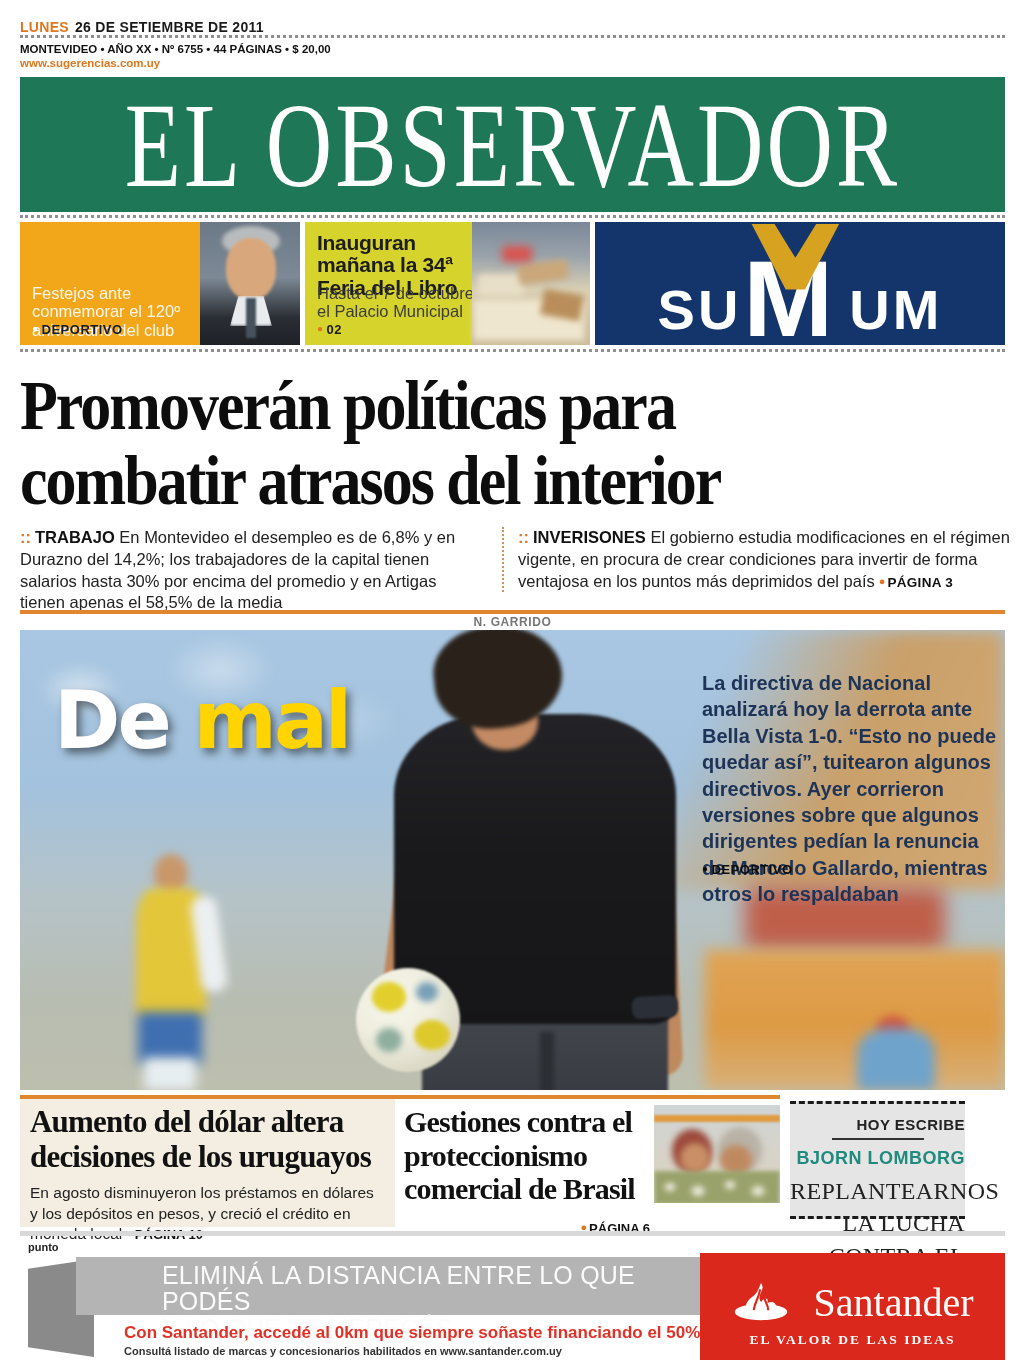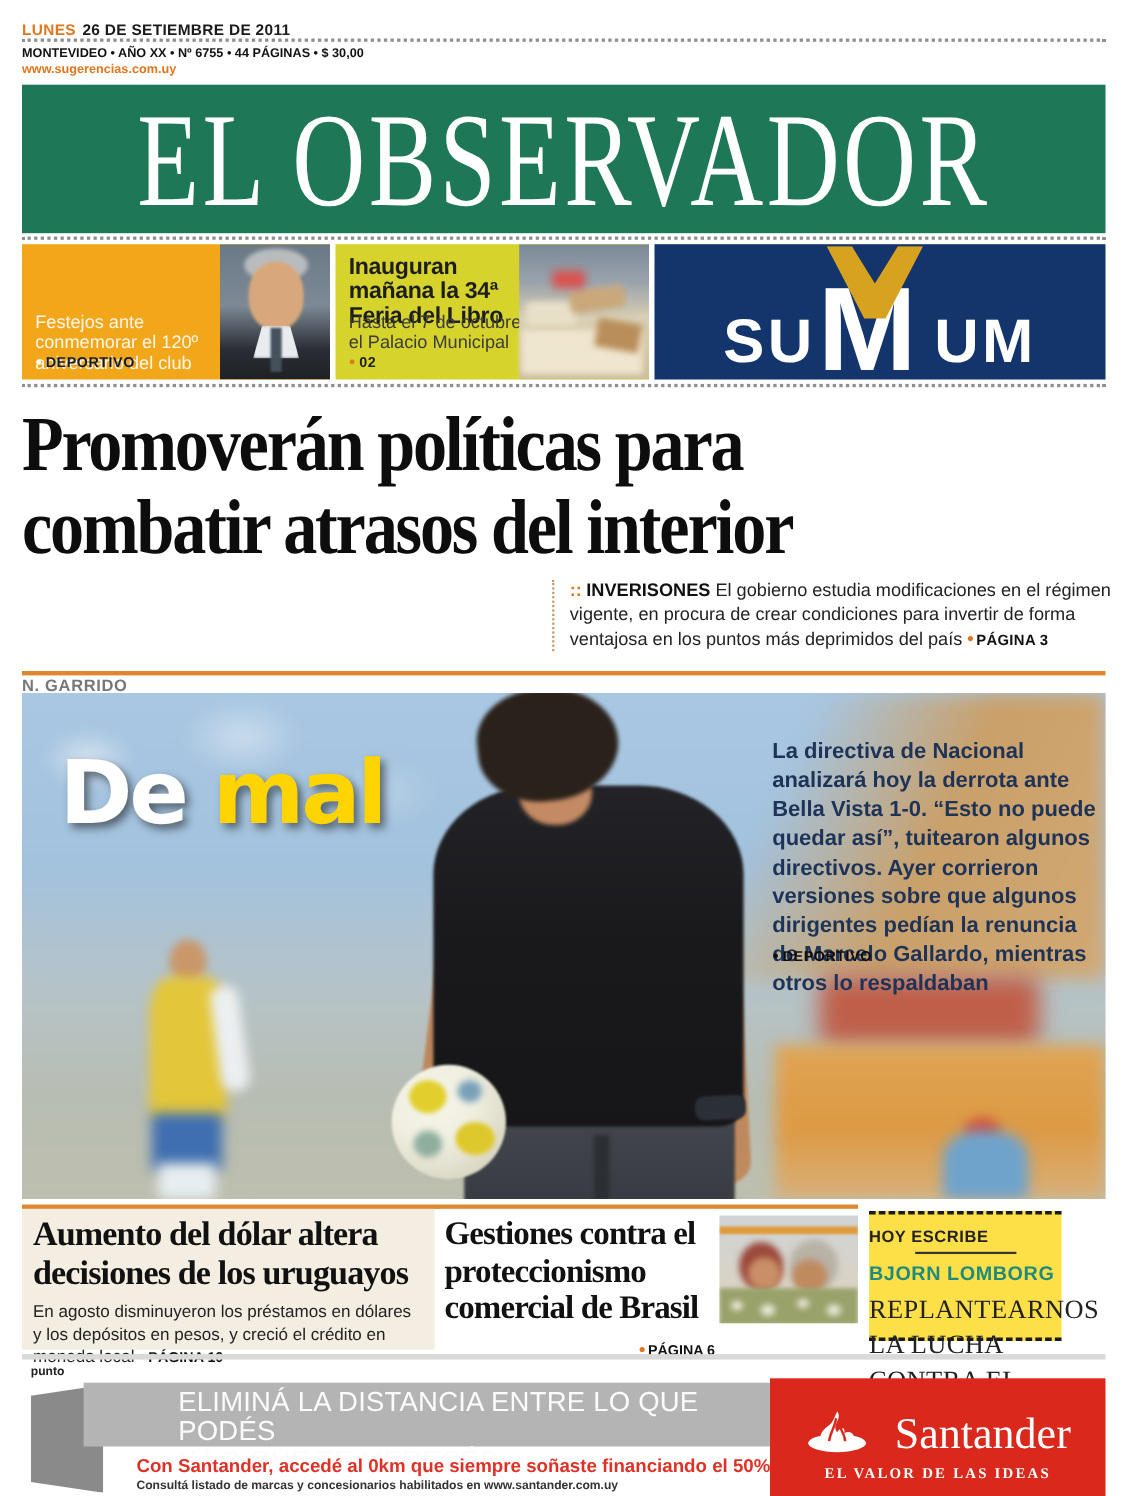--- a/index.html
+++ b/index.html
@@ -60,21 +60,21 @@
             transform:scaleY(1.14);transform-origin:top left;}
   
   .lead{top:512px;font-size:16.5px;line-height:1.32;color:#222;font-weight:500;}
   .lead-l{left:20px;width:460px;}
   .lead-r{left:502px;width:500px;padding-left:14px;border-left:2px dotted #c9955c;}
   .lead-marker{color:#e0771f;font-weight:800;margin-right:4px;}
   .lead-tag{font-weight:800;color:#111;}
   .lead-page{font-weight:800;color:#111;font-size:13.5px;letter-spacing:.3px;}
   .o-bullet{color:#e0771f;font-size:11px;vertical-align:2px;margin:0 2px 0 4px;}
   .rule-orange{height:4px;background:#e0862f;}
-  .credit{left:20px;top:600px;width:985px;text-align:left;font-size:15px;color:#777;letter-spacing:.6px;font-weight:bold;}
+  .credit{left:20px;top:600px;width:985px;text-align:center;font-size:12px;color:#777;letter-spacing:.6px;font-weight:bold;}
   
   .photo{left:20px;top:615px;width:985px;height:460px;overflow:hidden;
          background:linear-gradient(180deg,#a9c7e2 0%,#a3c2dd 34%,#b5c3c8 58%,#b8bdb2 80%,#bdbfae 100%);}
   .ph{position:absolute;}
   .ph-stand1{left:0;top:0;width:420px;height:250px;background:
       radial-gradient(60px 40px at 60px 60px,#ffffff88,transparent 70%),
       radial-gradient(80px 50px at 200px 40px,#ffffff66,transparent 70%),
       radial-gradient(70px 46px at 330px 90px,#cfe2f066,transparent 70%);filter:blur(6px);}
   .ph-tan{right:0;top:0;width:420px;height:260px;background:linear-gradient(115deg,transparent 30%,#c9a06a 60%,#d2a873 100%);filter:blur(8px);}
   .ph-red{right:60px;top:258px;width:200px;height:62px;background:#bf5f4a;border-radius:10px;filter:blur(10px);}
@@ -121,22 +121,22 @@
   .mp-bar{position:absolute;left:0;top:10px;width:126px;height:7px;background:#e09b3f;filter:blur(1px);}
   .mp-head1{position:absolute;left:18px;top:24px;width:40px;height:44px;background:#9c4a3c;border-radius:50%;filter:blur(3px);}
   .mp-face1{position:absolute;left:26px;top:38px;width:30px;height:30px;background:#c98f66;border-radius:50%;filter:blur(3px);}
   .mp-head2{position:absolute;left:64px;top:22px;width:44px;height:46px;background:#b9b2a6;border-radius:50%;filter:blur(3px);}
   .mp-face2{position:absolute;left:66px;top:40px;width:32px;height:30px;background:#c08a60;border-radius:50%;filter:blur(3px);}
   .mp-flowers{position:absolute;left:0;top:66px;width:126px;height:34px;background:
       radial-gradient(12px 10px at 16px 16px,#f6f3e8,transparent 70%),
       radial-gradient(14px 12px at 44px 20px,#fbf8ef,transparent 70%),
       radial-gradient(12px 10px at 76px 14px,#f2efe2,transparent 70%),
       radial-gradient(14px 12px at 104px 20px,#f8f5ea,transparent 70%),#9aa26b;filter:blur(2px);}
-  .story-right{left:790px;top:1086px;width:175px;height:118px;background:#fde047;
-      border-top:3px dashed #1a1a1a;border-bottom:3px dashed #1a1a1a;box-sizing:border-box;text-align:left;}
+  .story-right{left:790px;top:1086px;width:175px;height:118px;background:#e5e5e5;
+      border-top:3px dashed #1a1a1a;border-bottom:3px dashed #1a1a1a;box-sizing:border-box;text-align:right;}
   .sr-kicker{margin-top:12px;font-size:15px;font-weight:700;color:#222;letter-spacing:.5px;}
   .sr-line{width:92px;height:2px;background:#333;margin:5px auto 8px auto;}
   .sr-author{font-size:18px;font-weight:800;color:#1f8a7d;letter-spacing:.5px;}
   .sr-title{margin-top:6px;font-family:"Liberation Serif",serif;font-size:24px;line-height:1.35;color:#222;letter-spacing:.4px;}
   .gray-rule{left:20px;top:1216px;width:985px;height:5px;background:#d9d9d9;}
   
   .ad{left:20px;top:1224px;width:985px;height:140px;}
   .ad-label{position:absolute;left:8px;top:2px;font-size:11px;font-weight:600;color:#222;}
   .ad-fold{position:absolute;left:8px;top:20px;width:66px;height:98px;background:#8a8a8a;
            clip-path:polygon(0 10%,100% 0,100% 100%,0 90%);}
@@ -153,21 +153,21 @@
 </style>
 </head>
 <body>
 
 <div class="page">
 
   <div class="abs datebar">
     <span class="day">LUNES</span><span>26 DE SETIEMBRE DE 2011</span>
   </div>
   <div class="abs dotline" style="left:20px;top:20px;width:985px;"></div>
-  <div class="abs infoline">MONTEVIDEO • AÑO XX • Nº 6755 • 44 PÁGINAS • $ 30,00</div>
+  <div class="abs infoline">MONTEVIDEO • AÑO XX • Nº 6755 • 44 PÁGINAS • $ 20,00</div>
   <div class="abs weburl">www.sugerencias.com.uy</div>
 
   <div class="abs masthead">
     <div class="masthead-title">EL OBSERVADOR</div>
   </div>
   <div class="abs dotline" style="left:20px;top:200px;width:985px;"></div>
 
   <div class="abs teaser t1">
     <div class="t-sub">Festejos ante conmemorar el 120º aniversario del club</div>
     <div class="t-tag"><span class="t-bullet">●</span><span>DEPORTIVO</span></div>
@@ -202,20 +202,24 @@
       <span class="sm-side">UM</span>
     </div>
   </div>
   <div class="abs dotline" style="left:20px;top:334px;width:985px;"></div>
 
   <h1 class="abs mainhead" style="margin:0;">
     <span style="display:block;">Promoverán políticas para</span>
     <span style="display:block;">combatir atrasos del interior</span>
   </h1>
 
+  <div class="abs lead lead-l">
+    <span class="lead-marker">::</span><span class="lead-tag">TRABAJO</span>
+    <span>En Montevideo el desempleo es de 6,8% y en Durazno del 14,2%; los trabajadores de la capital tienen salarios hasta 30% por encima del promedio y en Artigas tienen apenas el 58,5% de la media</span>
+  </div>
   <div class="abs lead lead-r">
     <span class="lead-marker">::</span><span class="lead-tag">INVERISONES</span>
     <span>El gobierno estudia modificaciones en el régimen vigente, en procura de crear condiciones para invertir de forma ventajosa en los puntos más deprimidos del país</span><span class="o-bullet">●</span><span class="lead-page">PÁGINA 3</span>
   </div>
   <div class="abs rule-orange" style="left:20px;top:595px;width:985px;"></div>
   <div class="abs credit">N. GARRIDO</div>
 
   <div class="abs photo">
     <div class="ph ph-stand1"></div>
     <div class="ph ph-tan"></div>

